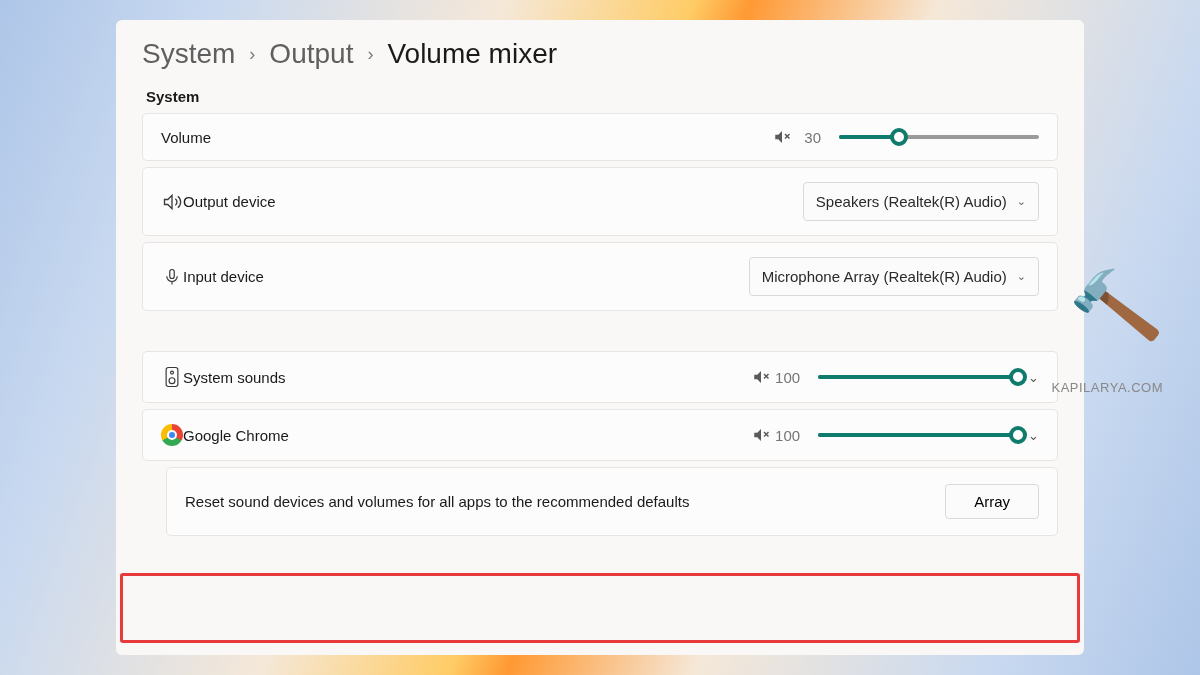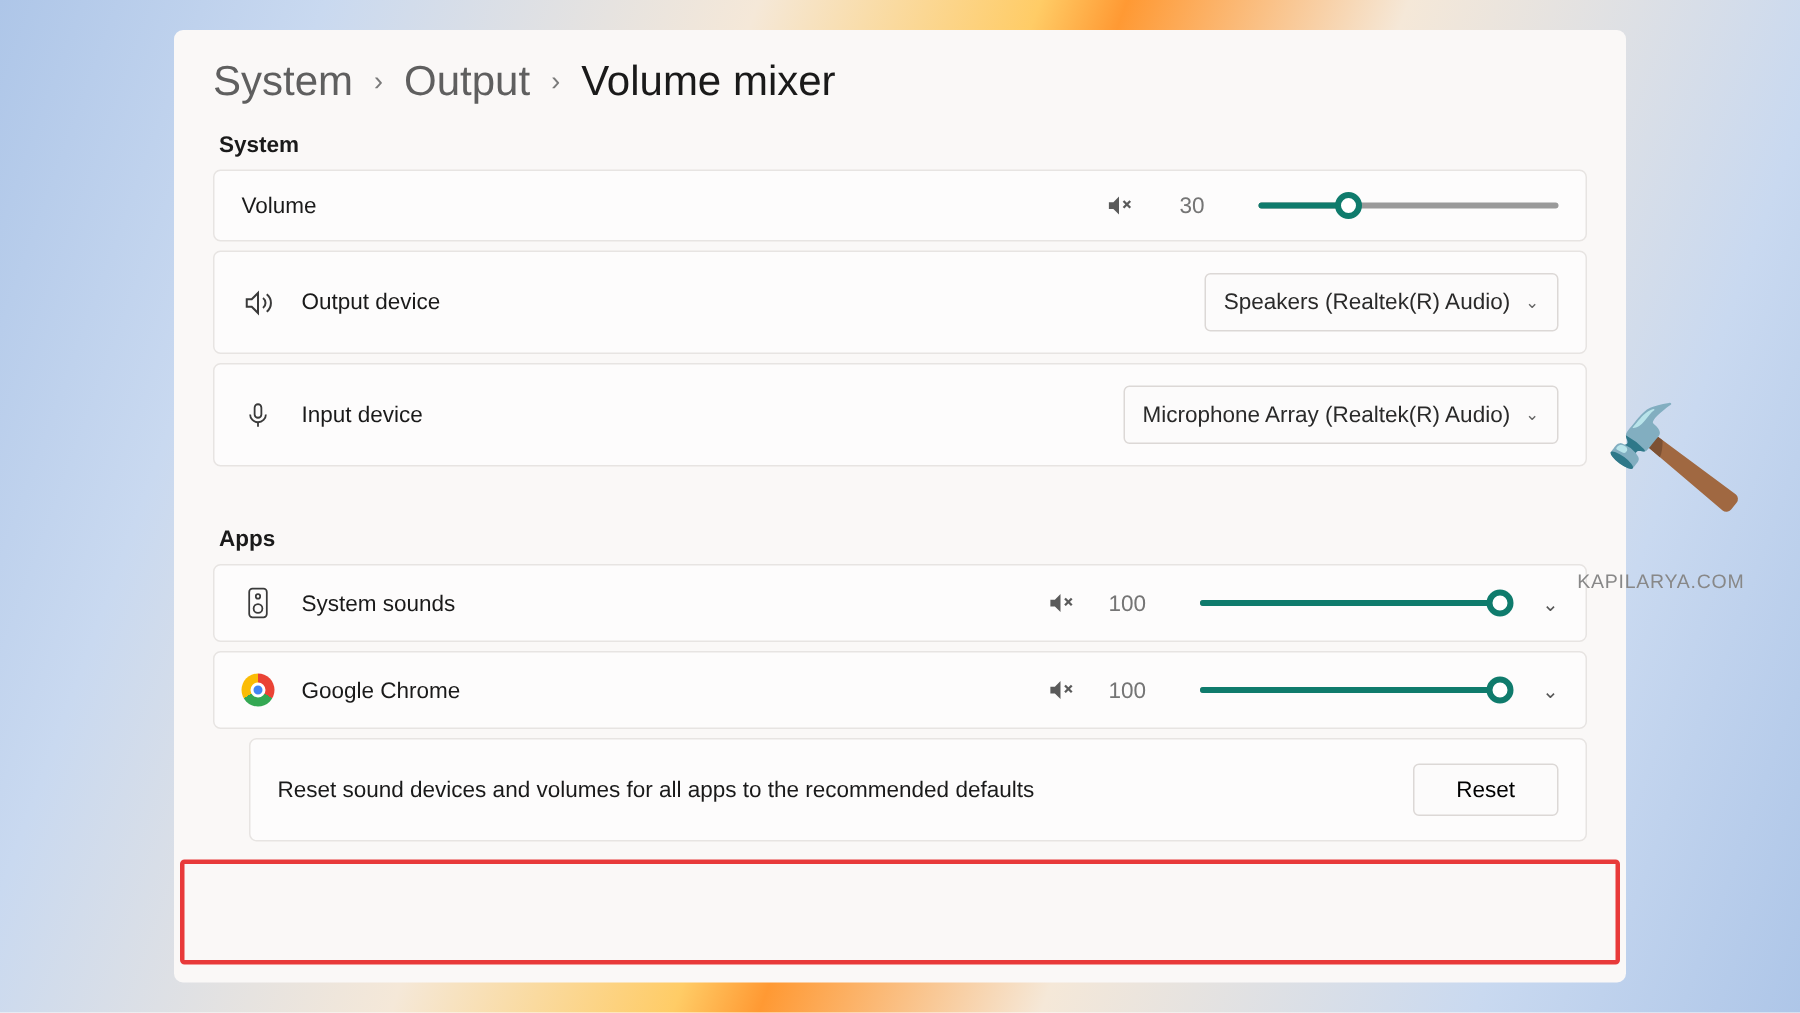--- a/index.html
+++ b/index.html
@@ -50,21 +50,20 @@
       margin: 6px 0 8px 4px;
     }
     .card {
       background: #fdfcfc;
       border: 1px solid #e7e4e2;
       border-radius: 5px;
       padding: 14px 18px;
       margin-bottom: 6px;
       display: flex;
       align-items: center;
-      gap: 18px;
     }
     .card.apps-gap {
       margin-top: 6px;
     }
     .icon {
       width: 22px;
       height: 22px;
       display:flex;
       align-items:center;
       justify-content:center;
@@ -246,21 +245,20 @@
       </svg>
     </span>
     <span class="row-label">Input device</span>
     <div class="dropdown">
       <span>Microphone Array (Realtek(R) Audio)</span>
       <span class="chev-d">⌄</span>
     </div>
   </div>
 
   <div class="section-spacer"></div>
-  <div class="section-label">Apps</div>
 
   <div class="card apps-gap">
     <span class="icon">
       <svg width="18" height="22" viewBox="0 0 24 30" fill="none" stroke="#3a3a3a" stroke-width="1.6">
         <rect x="4" y="2" width="16" height="26" rx="3"></rect>
         <circle cx="12" cy="9" r="2"></circle>
           <circle cx="12" cy="20" r="4"></circle>
       </svg>
     </span>
     <span class="row-label">System sounds</span>
@@ -298,21 +296,21 @@
     <div class="slider">
       <div class="slider-track"></div>
       <div class="slider-fill" style="width:100%"></div>
       <div class="slider-thumb" style="left:100%"></div>
     </div>
     <span class="expand">⌄</span>
   </div>
 
   <div class="reset-card">
     <span style="font-size:15px;color:#1a1a1a">Reset sound devices and volumes for all apps to the recommended defaults</span>
-    <button class="reset-btn">Reset</button>
+    <button class="reset-btn">Array</button>
   </div>
 
   <div class="reset-highlight" style="left:4px;right:4px;top:553px;height:70px"></div>
 
 </div>
 
 <div class="hammer">🔨</div>
 <div class="watermark">KAPILARYA.COM</div>
 
 </body></html>

